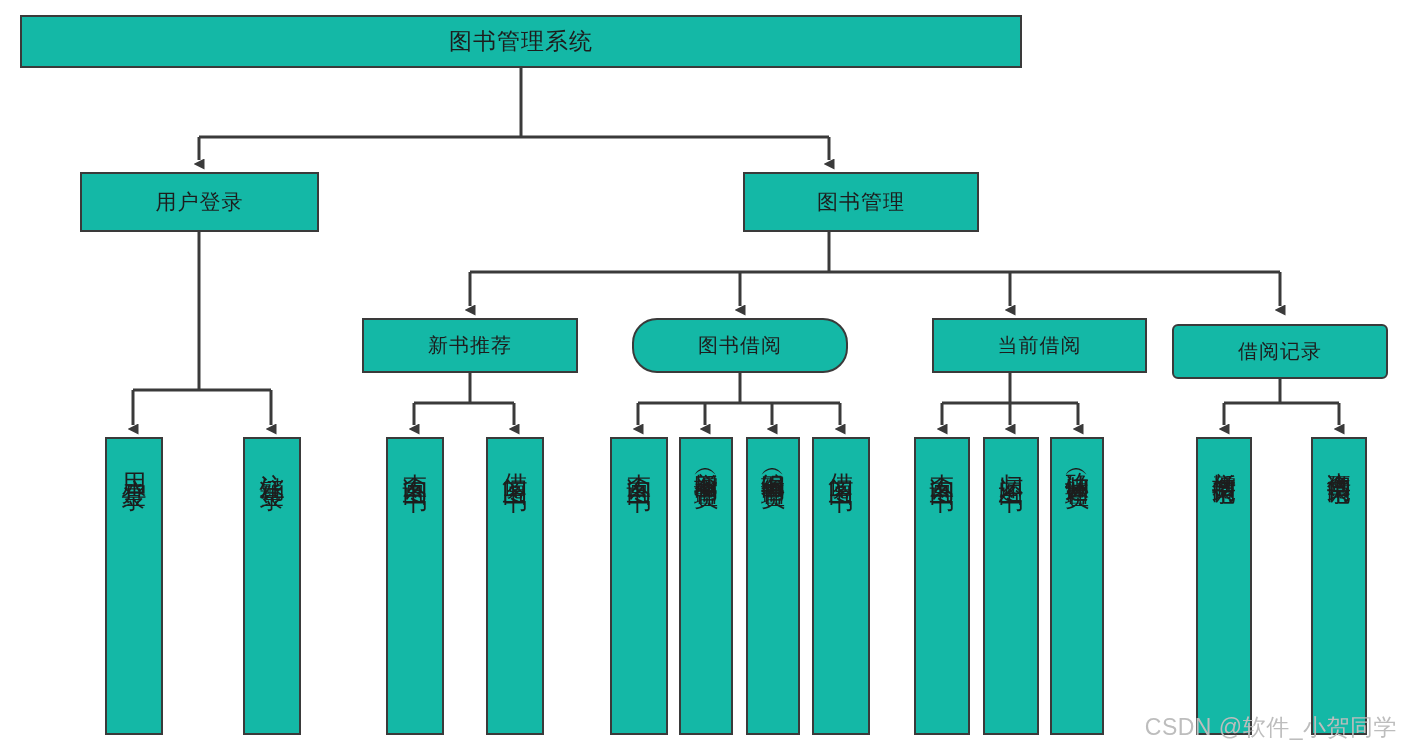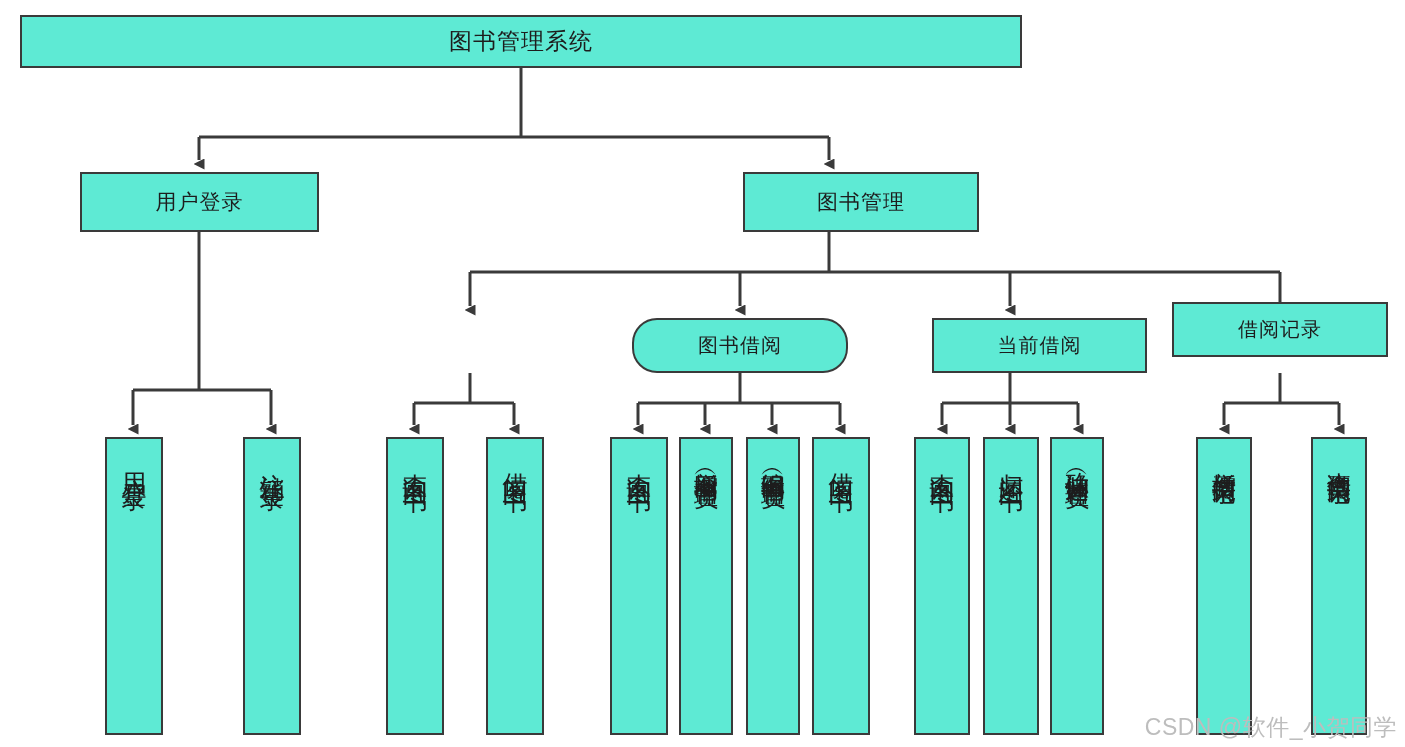--- a/index.html
+++ b/index.html
@@ -10,21 +10,21 @@
     font-family:"Liberation Sans","DejaVu Sans",sans-serif;
     overflow:hidden;
   }
   #canvas{position:relative;width:1405px;height:747px;}
 
   svg#wires{position:absolute;left:0;top:0;width:1405px;height:747px;pointer-events:none;}
 
   .node{
     position:absolute;
     box-sizing:border-box;
-    background:#5eead4;
+    background:#14b8a6;
     border:2.5px solid #3a3a3a;
     display:flex;
     align-items:center;
     justify-content:center;
     color:#1d1d1d;
   }
   .node .lbl{
     display:block;
     text-align:center;
     line-height:1.18;
@@ -124,27 +124,30 @@
   </div>
 
   <div class="node h2" style="left:80px;top:172px;width:239px;height:60px;">
     <span class="lbl">用户登录</span>
   </div>
 
   <div class="node h2" style="left:712px;top:172px;width:236px;height:60px;margin-left:31px;">
     <span class="lbl">图书管理</span>
   </div>
 
+  <div class="node h3" style="left:362px;top:318px;width:216px;height:55px;">
+    <span class="lbl">新书推荐</span>
+  </div>
   <div class="node h3" style="left:632px;top:318px;width:216px;height:55px;border-radius:25px;">
     <span class="lbl">图书借阅</span>
   </div>
   <div class="node h3" style="left:932px;top:318px;width:215px;height:55px;">
     <span class="lbl">当前借阅</span>
   </div>
-  <div class="node h3" style="left:1172px;top:302px;width:216px;height:55px;">
+  <div class="node h3" style="left:1172px;top:324px;width:216px;height:55px;border-radius:6px;">
     <span class="lbl">借阅记录</span>
   </div>
 
   <div class="node leaf" style="left:105px;top:437px;width:58px;height:298px;">
     <span class="lbl">用户登录</span>
   </div>
   <div class="node leaf" style="left:243px;top:437px;width:58px;height:298px;">
     <span class="lbl">注销登录</span>
   </div>
 

